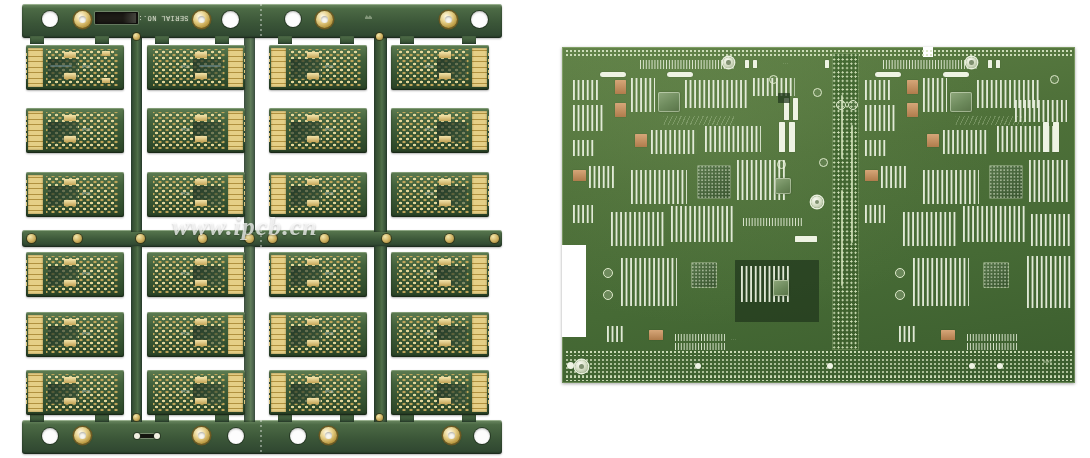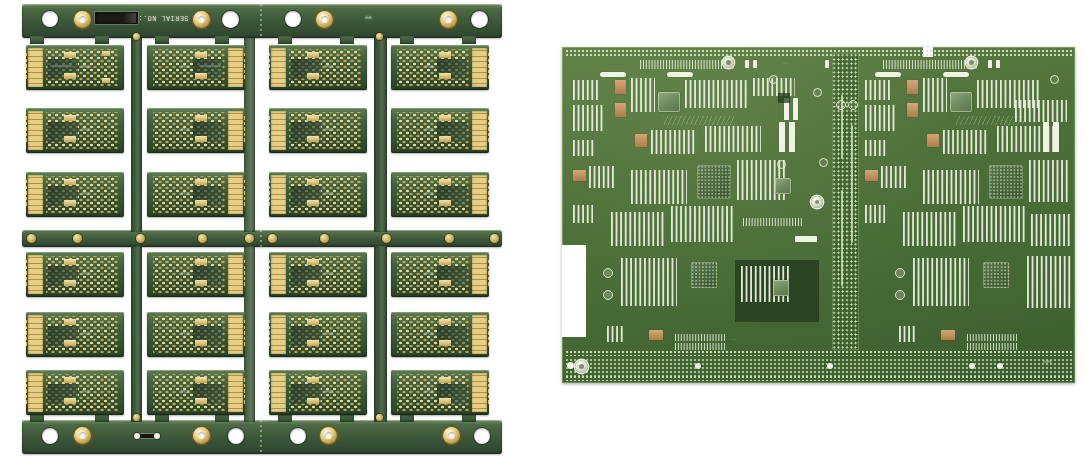--- a/index.html
+++ b/index.html
@@ -556,20 +556,21 @@
     <div class="unit" style="left:391px;top:370px;">
       <div class="fingers r"></div>
       <div class="fingers-out r"></div>
       <div class="padfield" style="left:6px;top:4px;width:72px;height:37px;"></div>
       <div class="dark-zone" style="left:46px;top:14px;width:30px;height:20px;"></div>
       <div class="padblock" style="left:48px;top:7px;width:12px;height:6px;"></div>
       <div class="padblock" style="left:48px;top:28px;width:12px;height:6px;"></div>
       <div class="silk" style="left:34px;top:20px;">IPCB</div>
     </div>
 
+    <div id="watermark" style="left:172px;top:212px;">www.ipcb.cn</div>
   </div>
 
   <div id="board-photo" class="abs">
 
     <div class="board" style="left:17px;top:47px;width:513px;height:336px;"></div>
 
     <div class="board-notch" style="left:17px;top:245px;width:24px;height:92px;"></div>
     <div class="board-notch" style="left:378px;top:47px;width:10px;height:10px;"></div>
 
     <div class="stitch dense" style="left:20px;top:49px;width:507px;height:7px;"></div>

